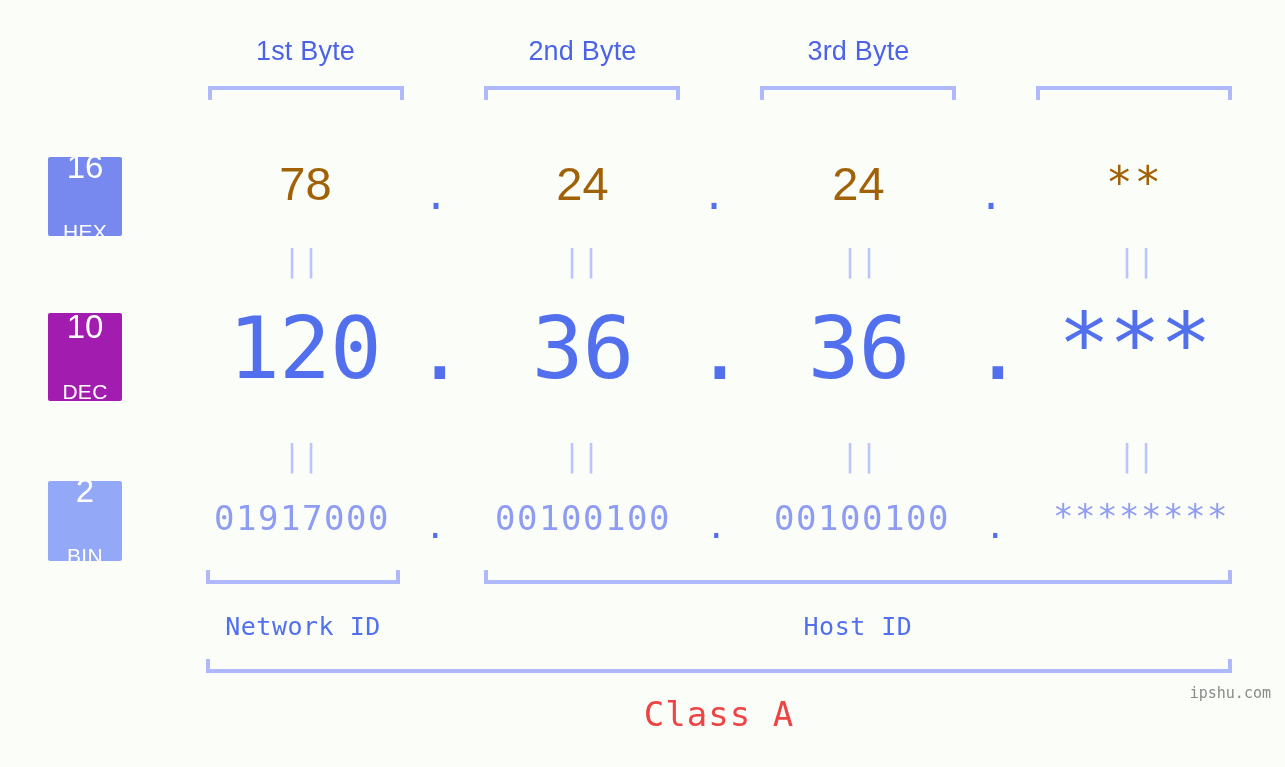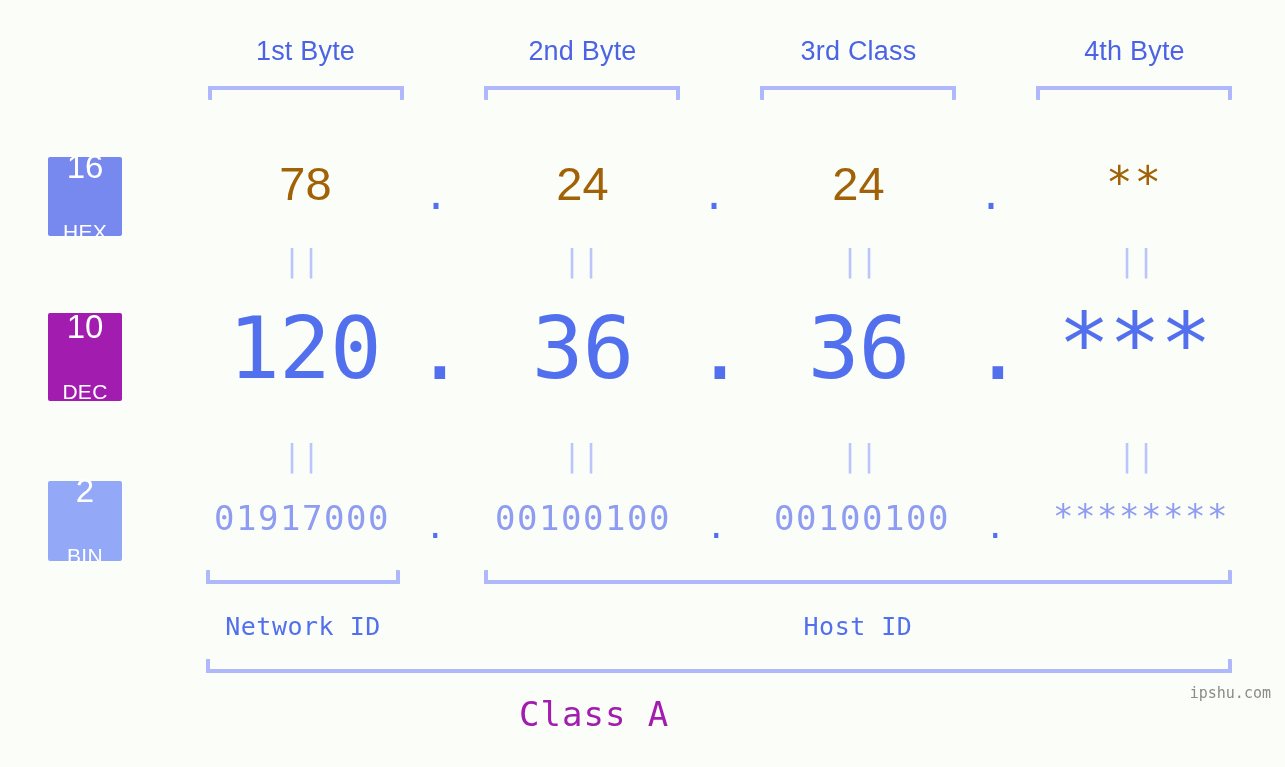--- a/index.html
+++ b/index.html
@@ -140,21 +140,22 @@
     text-align: center;
     color: #5270ee;
     font-family: "DejaVu Sans Mono", monospace;
     font-size: 25px;
     line-height: 28px;
     letter-spacing: 0.5px;
     white-space: nowrap;
   }
   .class-label {
     position: absolute;
-    color: #a21caf;
+    text-align: center;
+    color: #ef4444;
     font-family: "DejaVu Sans Mono", monospace;
     font-size: 34px;
     line-height: 38px;
     letter-spacing: 1px;
     white-space: nowrap;
   }
 
   
   .watermark {
     position: absolute;
@@ -167,22 +168,21 @@
     letter-spacing: 0px;
   }
 </style>
 </head>
 <body>
 
 <div class="stage">
 
   <div class="byte-label" style="left:207px; top:36px; width:197px;">1st Byte</div>
   <div class="byte-label" style="left:484px; top:36px; width:197px;">2nd Byte</div>
-  <div class="byte-label" style="left:760px; top:36px; width:197px;">3rd Class</div>
-  <div class="byte-label" style="left:1036px; top:36px; width:197px;">4th Byte</div>
+  <div class="byte-label" style="left:760px; top:36px; width:197px;">3rd Byte</div>
 
   <div class="bracket-top" style="left:208px; top:86px; width:196px;"></div>
   <div class="bracket-top" style="left:484px; top:86px; width:196px;"></div>
   <div class="bracket-top" style="left:760px; top:86px; width:196px;"></div>
   <div class="bracket-top" style="left:1036px; top:86px; width:196px;"></div>
 
   <div class="badge" style="left:48px; top:157px; height:79px; background:#7788ee;">
     <span class="num">16</span>
     <span class="sub">HEX</span>
   </div>

